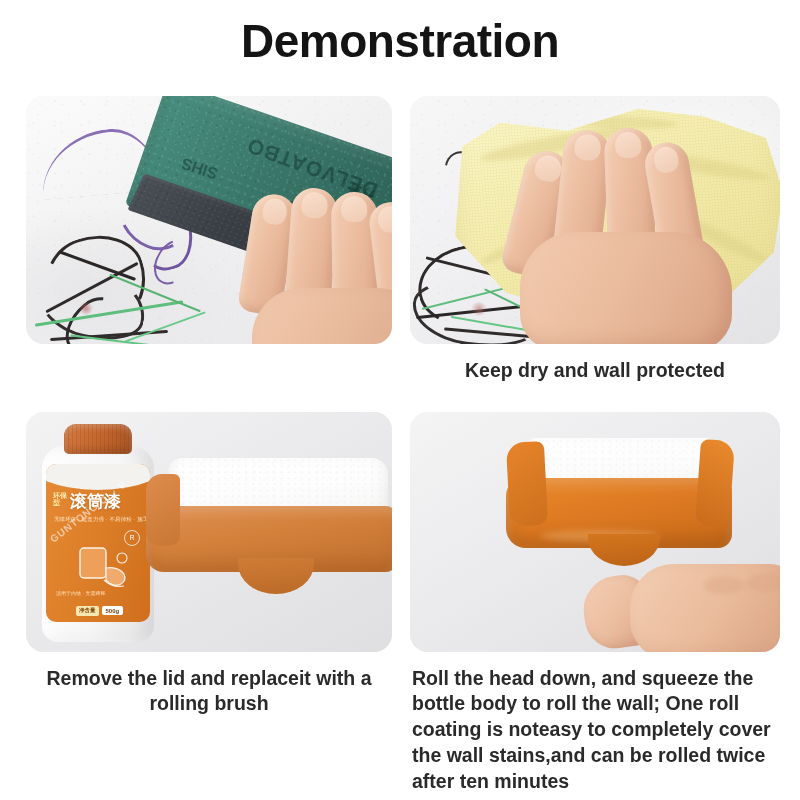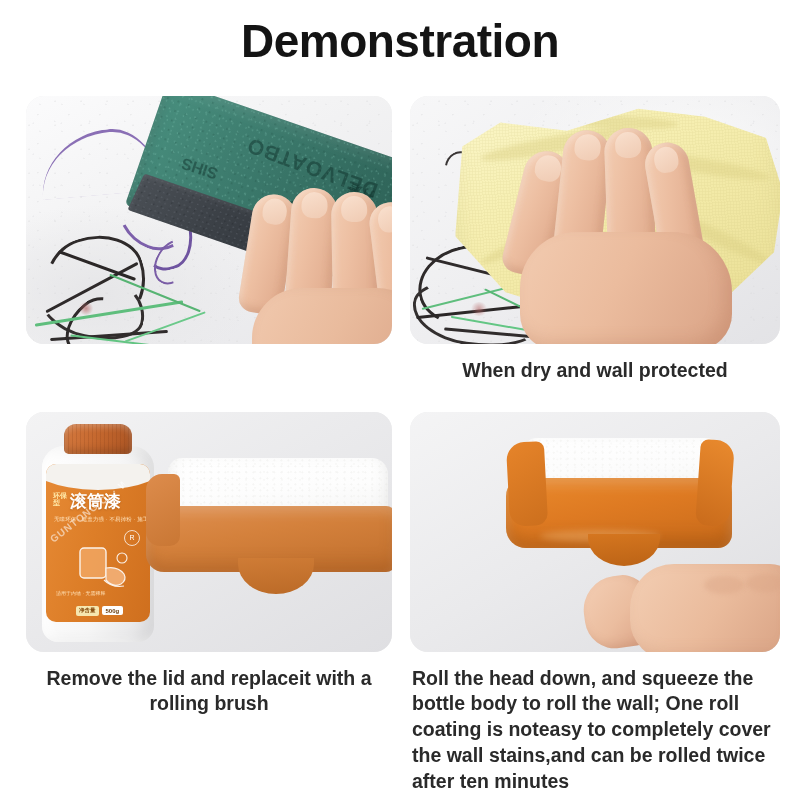--- a/index.html
+++ b/index.html
@@ -724,21 +724,21 @@
           </div>
 
           <div class="hand2">
             <div class="finger f2a"></div>
             <div class="finger f2b"></div>
             <div class="finger f2c"></div>
             <div class="finger f2d"></div>
             <div class="palm2"></div>
           </div>
         </div>
-        <div class="caption">When dry and wall protected</div>
+        <div class="caption">Keep dry and wall protected</div>
       </div>
     </div>
 
     <div class="row" style="margin-top:28px;">
 
       <div class="cell left">
         <div class="photo p3">
           <div class="bg3"></div>
 
           <div class="bottle">

